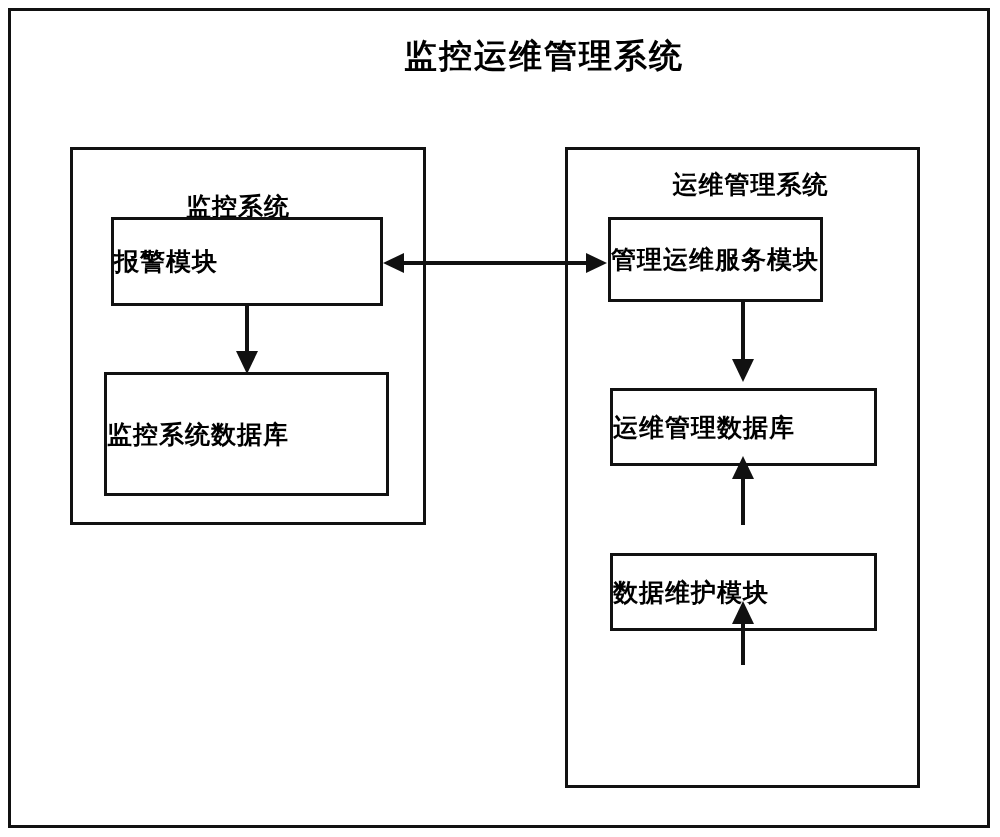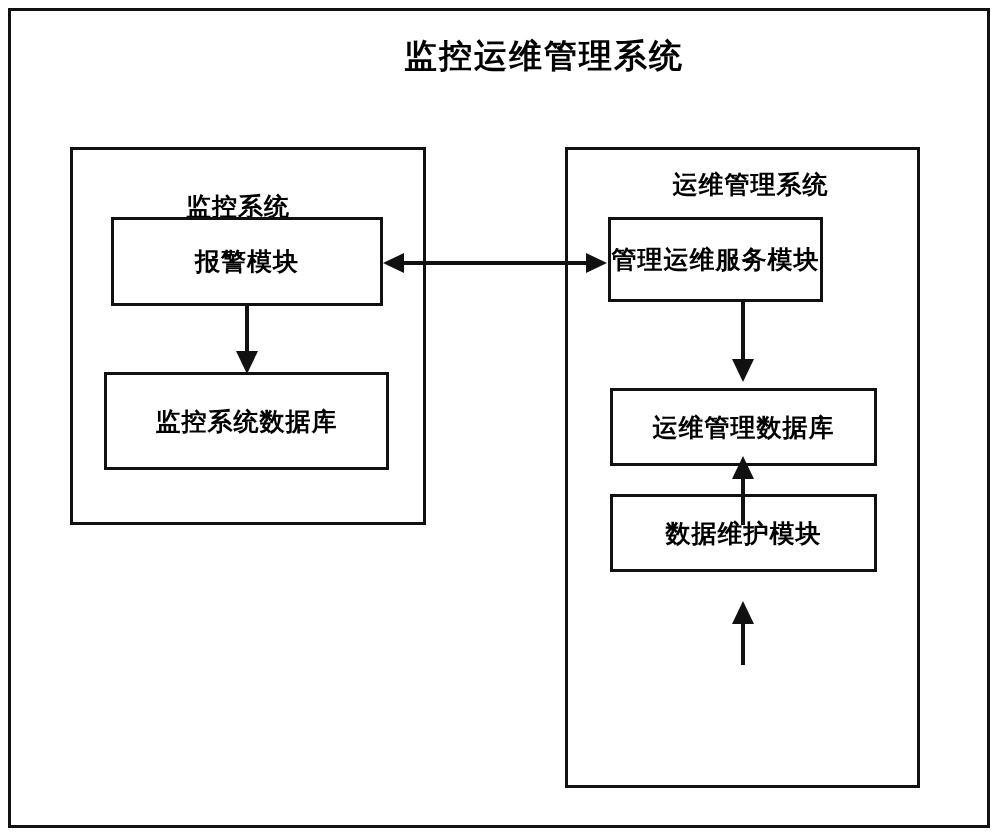--- a/index.html
+++ b/index.html
@@ -62,21 +62,20 @@
     white-space: nowrap;
   }
   
   .box {
     position: absolute;
     border: 3px solid #111111;
     box-sizing: border-box;
     background: #ffffff;
     display: flex;
     align-items: center;
-    justify-content: center;
   }
   .box-label {
     font-size: 25px;
     font-weight: bold;
     letter-spacing: 1px;
     color: #000000;
     white-space: nowrap;
     line-height: 1;
   }
   
@@ -99,37 +98,37 @@
   <div class="diagram-title">监控运维管理系统</div>
 
   <div class="panel" style="left:70px; top:147px; width:356px; height:378px;">
   </div>
   <div class="panel-title" style="left:70px; top:168px; width:336px;margin-top:22px;">监控系统</div>
 
   <div class="box" style="left:111px; top:217px; width:272px; height:89px;">
     <span class="box-label">报警模块</span>
   </div>
 
-  <div class="box" style="left:104px; top:372px; width:285px; height:98px;">
+  <div class="box" style="left:104px; top:372px; width:285px; height:124px;">
     <span class="box-label">监控系统数据库</span>
   </div>
 
   <div class="panel" style="left:565px; top:147px; width:355px; height:641px;">
   </div>
   <div class="panel-title" style="left:565px; top:168px; width:355px;padding-left:8px;">运维管理系统</div>
 
   <div class="box" style="left:608px; top:217px; width:215px; height:85px;">
     <span class="box-label">管理运维服务模块</span>
   </div>
 
   <div class="box" style="left:610px; top:388px; width:267px; height:78px;">
     <span class="box-label">运维管理数据库</span>
   </div>
 
-  <div class="box" style="left:610px; top:494px; width:267px; height:78px;">
+  <div class="box" style="left:610px; top:553px; width:267px; height:78px;">
     <span class="box-label">数据维护模块</span>
   </div>
 
 
   <svg class="connectors" viewBox="0 0 1000 837">
 
     <g>
       <line x1="396" y1="263" x2="594" y2="263" stroke="#111111" stroke-width="4"></line>
       <polygon points="383,263 404,253 404,273" fill="#111111"></polygon>
       <polygon points="607,263 586,253 586,273" fill="#111111"></polygon>

